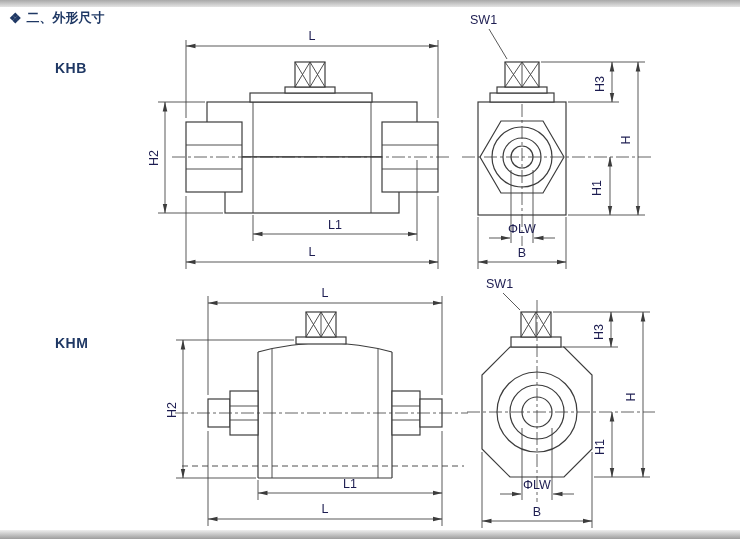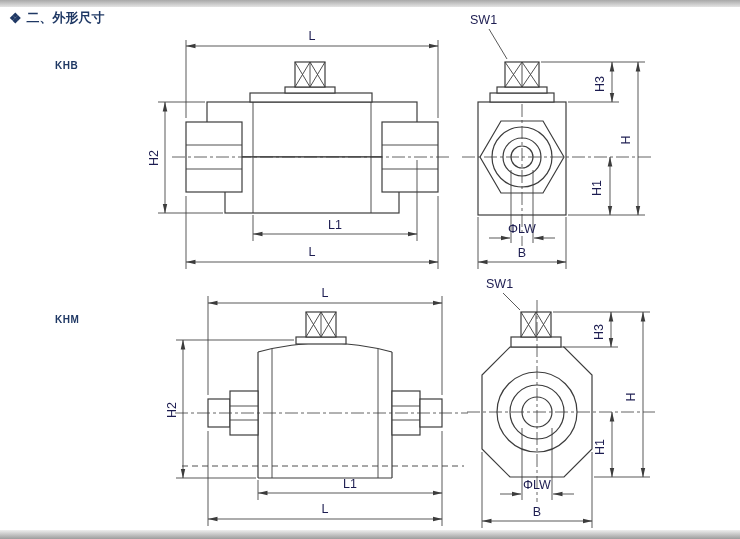--- a/index.html
+++ b/index.html
@@ -15,24 +15,24 @@
   .bar.top { top:0; height:7px; background:linear-gradient(#a8a8a8,#e4e4e4); }
   .bar.bottom { bottom:0; height:9px; background:linear-gradient(#eeeeee,#9d9d9d); }
   .header {
     position:absolute; top:9px; left:9px;
     display:flex; gap:5px; align-items:center;
     color:var(--heading_text,#1f3864); font-size:13px; font-weight:bold;
   }
   .header .bullet { font-size:14px; line-height:1; }
   .model-label {
     position:absolute; color:var(--heading_text,#1f3864);
-    font-size:10px; font-weight:bold; letter-spacing:.5px;
+    font-size:14px; font-weight:bold; letter-spacing:.5px;
   }
   #model-khb { top:60px; left:55px; }
-  #model-khm { top:314px; left:55px; }
+  #model-khm { top:335px; left:55px; }
   svg.drawing { position:absolute; inset:0; width:740px; height:539px; }
   .ol  { fill:#fff; stroke:var(--line,#3c3c3c); stroke-width:1.2; }
   .oln { fill:none; stroke:var(--line,#3c3c3c); stroke-width:1.2; }
   .thin{ fill:none; stroke:var(--line,#3c3c3c); stroke-width:.9; }
   .dim { fill:none; stroke:var(--line,#3c3c3c); stroke-width:.85; }
   .cl  { fill:none; stroke:var(--line,#3c3c3c); stroke-width:.8; stroke-dasharray:13 3 3 3; }
   .hid { fill:none; stroke:var(--line,#3c3c3c); stroke-width:.9; stroke-dasharray:6 4; }
   .dimlbl {
     font-family:"Liberation Sans", sans-serif;
     font-size:12.5px; fill:var(--dim_text,#1c1c50);

